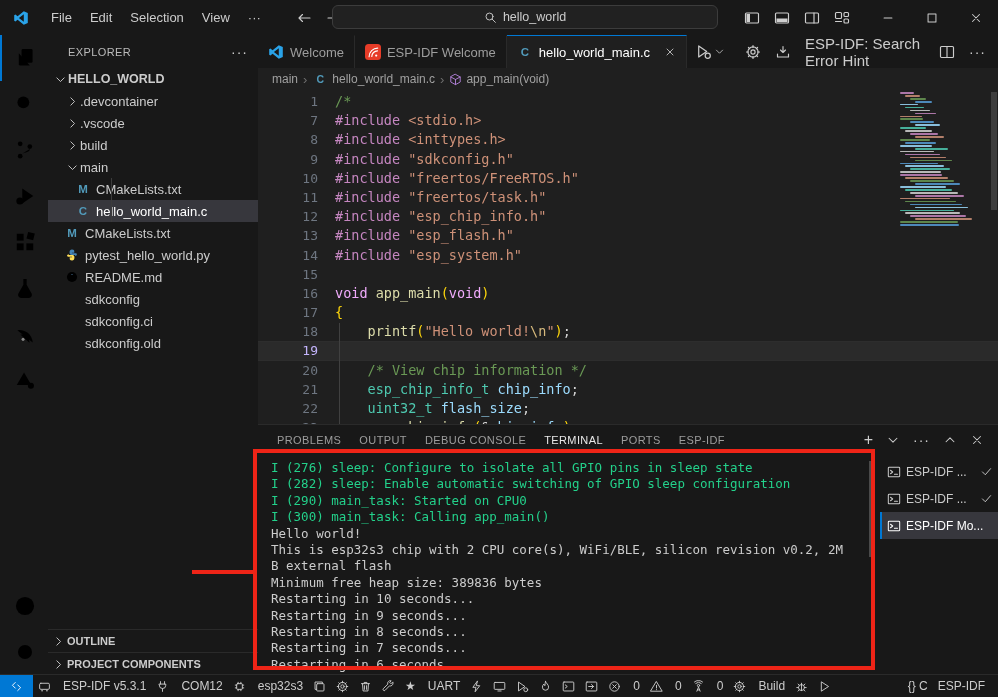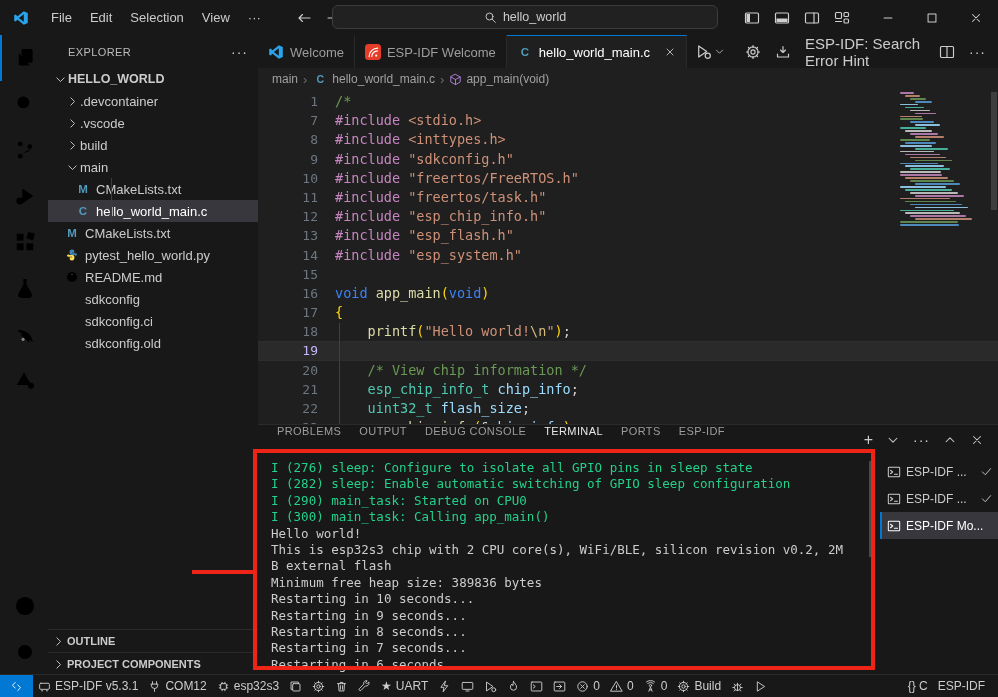--- a/index.html
+++ b/index.html
@@ -85,52 +85,52 @@
   .bc-cube{color:#b180d7;}
   .bc-cube svg{width:13px;height:13px;}
 
   .code{position:relative;flex:1;overflow:hidden;background:#1f1f1f;
         font-family:"DejaVu Sans Mono",monospace;font-size:13.5px;padding-top:2px;}
   .code-line{display:flex;height:19.2px;line-height:19.2px;white-space:pre;}
   .code-line .gutter{width:60px;text-align:right;padding-right:17px;color:#6e7681;flex:none;font-size:13px;}
   .code-line.cur{background:rgba(255,255,255,.05);box-shadow:inset 0 1px 0 #2d2d2d,inset 0 -1px 0 #2d2d2d;}
   .code-line.cur .gutter{color:#c4b5fd;}
   .tok-cmt{color:#6a9955;}.tok-pp{color:#c586c0;}.tok-str{color:#ce9178;}.tok-esc{color:#d7ba7d;}
-  .tok-kw{color:#3b82f6;}.tok-fn{color:#dcdcaa;}.tok-br{color:#ffd70b;}.tok-type{color:#4ec9b0;}
+  .tok-kw{color:#f0abfc;}.tok-fn{color:#dcdcaa;}.tok-br{color:#ffd70b;}.tok-type{color:#4ec9b0;}
   .tok-var{color:#9cdcfe;}.tok-pl{color:#d4d4d4;}
   .indent-guide-code{position:absolute;left:81px;top:233px;height:102px;border-left:1px solid #404040;}
   .minimap{position:absolute;right:12px;top:2px;width:86px;height:138px;}
   .mm-row{height:1.7px;margin-bottom:1.25px;border-radius:1px;opacity:.85;}
   .ed-scrollbar{position:absolute;right:1px;top:2px;width:6px;height:118px;background:rgba(121,121,121,.35);}
 
   
   .panel{height:250px;border-top:1px solid #2a2a2a;background:#181818;display:flex;
          flex-direction:column;flex:none;position:relative;}
-  .panel-tabs{height:30px;display:flex;padding-left:10px;flex:none;}
+  .panel-tabs{height:30px;display:flex;align-items:center;padding-left:10px;flex:none;}
   .ptab{padding:0 9px;font-size:11px;color:#9d9d9d;letter-spacing:.4px;}
   .ptab.active{color:#e7e7e7;}
   .panel-actions{margin-left:auto;display:flex;align-items:center;gap:13px;padding-right:14px;color:#cccccc;}
   .panel-actions .icon svg{width:14px;height:14px;}
   .panel-body{flex:1;display:flex;min-height:0;}
   .terminal{flex:1;padding:5px 0 0 13px;font-family:"DejaVu Sans Mono",monospace;font-size:12.5px;
             line-height:16.4px;color:#cccccc;overflow:hidden;white-space:pre;}
   .t-line.green{color:#23d18b;}
   .t-scrollbar{position:absolute;right:124px;top:36px;width:5px;height:96px;background:#4a4a4a;}
   .term-list{width:118px;padding-top:3px;flex:none;}
   .tl-row{height:27px;display:flex;align-items:center;gap:5px;padding:0 5px 0 5px;font-size:12px;
           color:#cccccc;border-left:2px solid transparent;white-space:nowrap;}
   .tl-row .icon svg{width:14px;height:14px;}
   .tl-row .check{margin-left:auto;color:#cccccc;}
   .tl-row .check svg{width:13px;height:13px;}
   .tl-row.selected{background:#37373d;border-left-color:#0078d4;color:#ffffff;}
 
   
   .statusbar{position:absolute;left:0;right:0;bottom:0;height:22px;background:#181818;
              border-top:1px solid #2a2a2a;display:flex;align-items:center;font-size:12px;color:#cccccc;}
-  .sbi{display:flex;align-items:center;gap:4px;padding:0 5px;height:22px;white-space:nowrap;}
+  .sbi{display:flex;align-items:center;gap:12px;padding:0 5px;height:22px;white-space:nowrap;}
   .sbi .icon svg{width:13px;height:13px;}
   .sbi.remote{width:33px;background:#0078d4;color:#ffffff;justify-content:center;padding:0;}
   .sb-right{margin-left:auto;display:flex;align-items:center;padding-right:8px;}
 
   
   .red-box{position:absolute;left:253px;top:449px;width:614px;height:213px;border:4px solid #ee2417;
            z-index:40;pointer-events:none;}
   .red-stray{position:absolute;left:192px;top:570px;width:65px;height:4px;background:#ee2417;z-index:40;}
 </style>
 </head>

